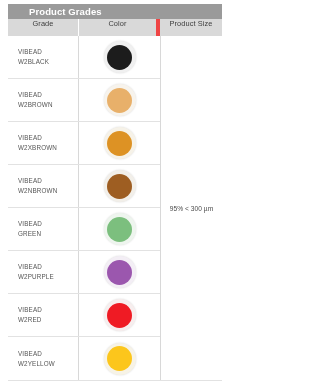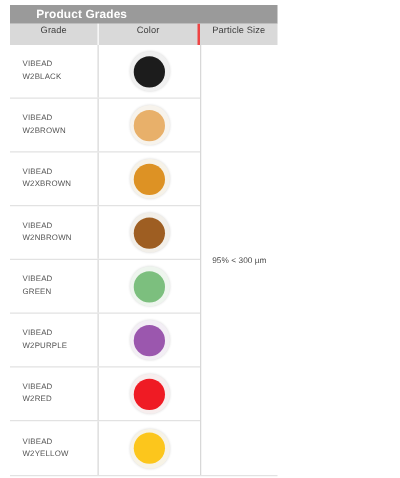--- a/index.html
+++ b/index.html
@@ -48,21 +48,21 @@
   }
   .head-cell {
     display: flex;
     align-items: flex-start;
     justify-content: center;
     font-size: 7.4px;
     color: #3d3d3d;
     letter-spacing: 0.1px;
   }
   .col-grade  { width: 70px; }
-  .col-color  { width: 82px; border-left: 1px solid #ffffff; border-right: 2px solid #ef4444; }
+  .col-color  { width: 82px; border-left: 1px solid #ffffff; border-right: 4px solid #ef4444; }
   .col-size   { width: 62px; }
 
   
   .body {
     display: flex;
     border-bottom: 1px solid #e2e2e2;
   }
   .body-left { width: 152px; }
   .body-right {
     width: 62px;
@@ -133,21 +133,21 @@
     </div>
 
     <div class="head-row">
       <div class="head-cell col-grade">
         <span>Grade</span>
       </div>
       <div class="head-cell col-color">
         <span>Color</span>
       </div>
       <div class="head-cell col-size">
-        <span>Particle Size</span>
+        <span>Product Size</span>
       </div>
     </div>
 
     <div class="body">
 
       <div class="body-left">
 
         <div class="row">
           <div class="cell-grade">
             <span class="grade-line">VIBEAD</span>

